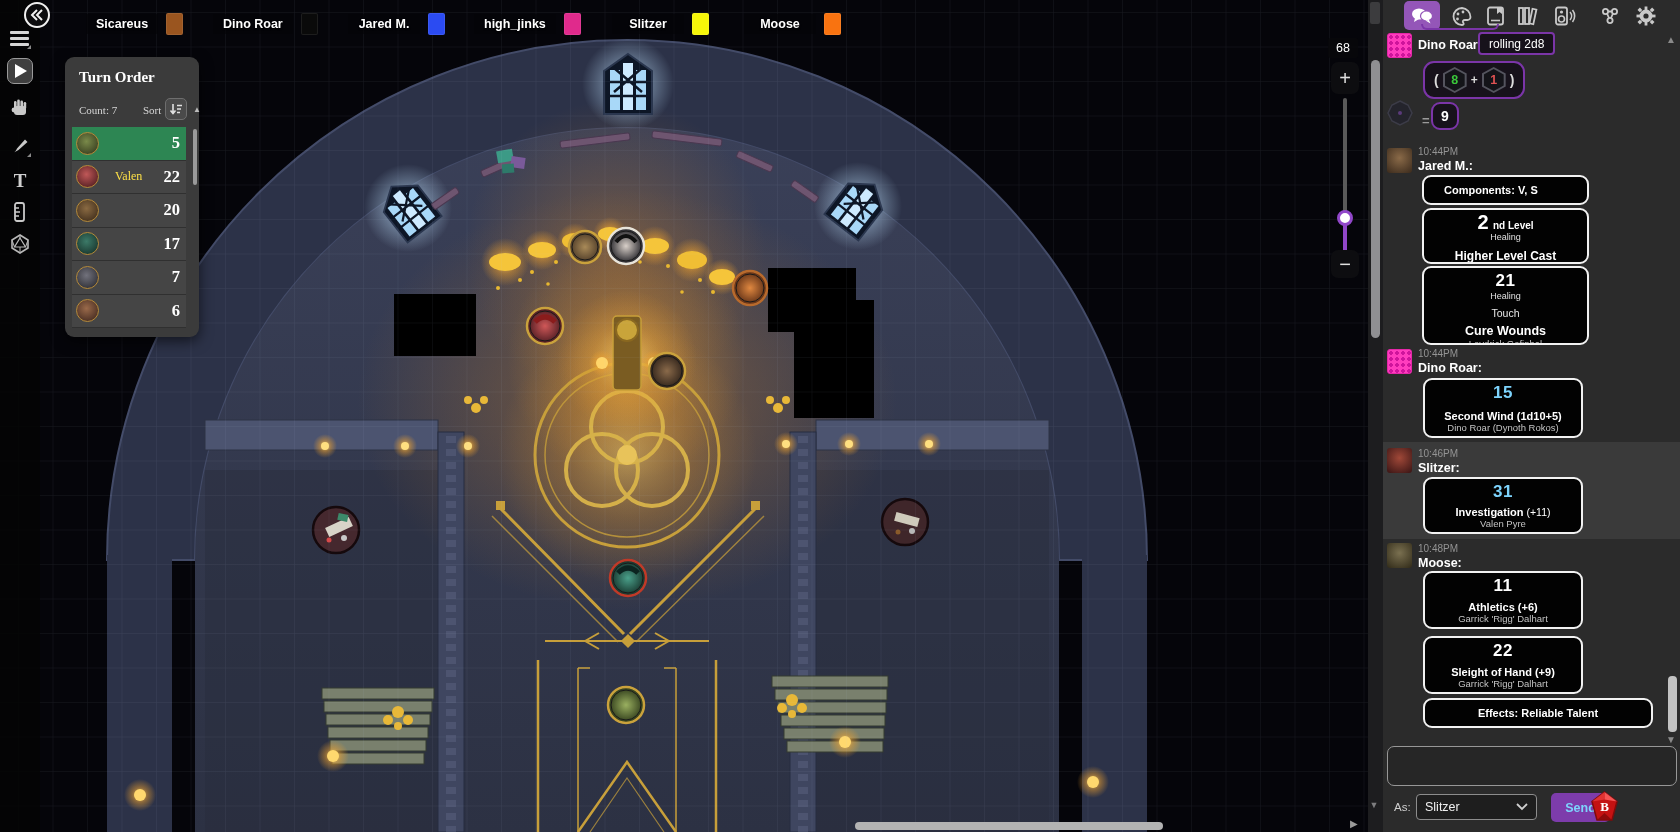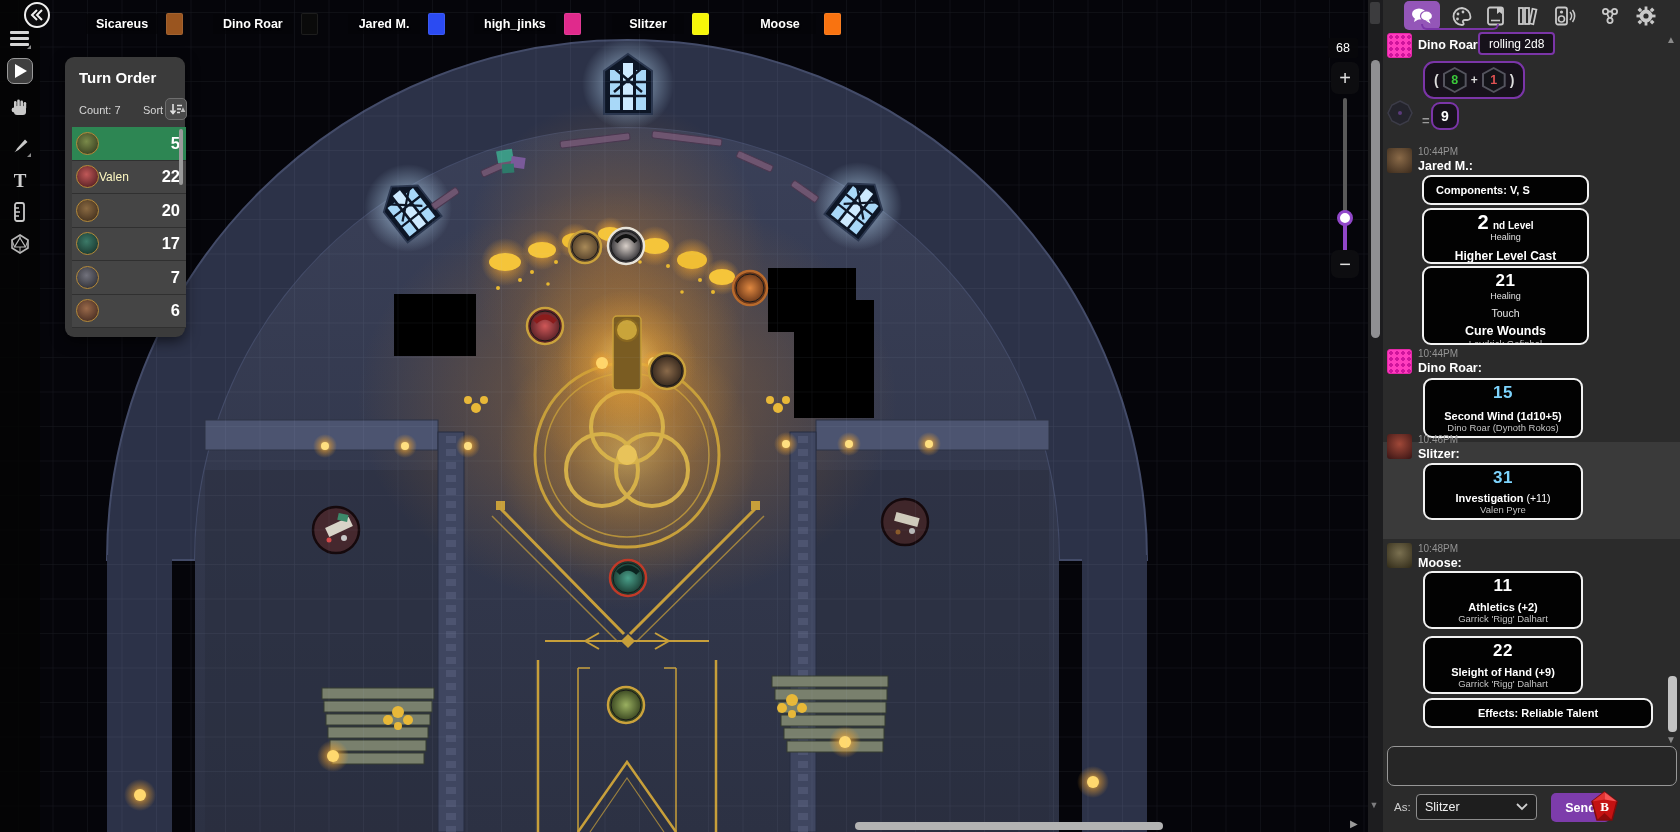--- a/index.html
+++ b/index.html
@@ -23,39 +23,39 @@
   .toolbar{position:absolute;left:0;top:0;width:40px;height:832px;background:rgba(4,4,4,0.88);}
   .tb-btn{position:absolute;left:7px;width:26px;height:26px;display:grid;place-items:center;color:#cfcfcf;}
   .tb-btn.selected{background:#3f3f3f;border:1.5px solid #9a9a9a;border-radius:7px;}
   .tb-sub::after{content:"";position:absolute;right:2px;bottom:2px;border-left:4px solid transparent;
                  border-bottom:4px solid #8a8a8a;}
   .collapse-btn{position:absolute;left:24px;top:2px;width:26px;height:26px;border:2px solid #f0f0f0;
                 border-radius:50%;background:#0c0c0e;display:grid;place-items:center;}
   .ttool{font-family:"Liberation Serif",serif;font-size:19px;font-weight:bold;color:#d0d0d0;line-height:1;}
 
   
-  .turn-panel{position:absolute;left:65px;top:57px;width:120px;height:280px;background:#3b3b3b;
-              border-radius:9px;box-shadow:0 4px 14px rgba(0,0,0,0.6);}
+  .turn-panel{position:absolute;left:65px;top:57px;width:134px;height:280px;background:#3b3b3b;
+              border-radius:9px;box-shadow:0 4px 14px rgba(0,0,0,0.6);font-family:Liberation Serif, serif;}
   .turn-title{position:absolute;left:14px;top:12px;font-size:15px;font-weight:bold;color:#fff;}
   .turn-count{position:absolute;left:14px;top:47px;font-size:11px;color:#d6d6d6;}
   .turn-sort-label{position:absolute;left:78px;top:47px;font-size:11px;color:#d6d6d6;}
   .turn-sort-btn{position:absolute;left:100px;top:41px;width:22px;height:22px;background:#4a4a4a;
                  border:1px solid #6e6e6e;border-radius:5px;display:grid;place-items:center;}
   .turn-rows{position:absolute;left:7px;top:70px;width:114px;}
   .turn-row{height:33.5px;background:#454545;border-bottom:1px solid #303030;display:flex;
             align-items:center;padding:0 6px 0 4px;}
   .turn-row.active{background:#2d8653;}
   .turn-av{width:23px;height:23px;border-radius:50%;border:1.5px solid #b58a3a;flex:0 0 auto;}
   .av1{background:radial-gradient(circle at 45% 40%,#7a8a4a,#2c3018);}
   .av2{background:radial-gradient(circle at 45% 40%,#c05858,#401418);}
   .av3{background:radial-gradient(circle at 45% 40%,#8a6a42,#342416);}
   .av4{background:radial-gradient(circle at 45% 40%,#3c7a68,#122822);}
   .av5{background:radial-gradient(circle at 45% 40%,#72727c,#222228);}
   .av6{background:radial-gradient(circle at 45% 40%,#9a6a4a,#36201a);}
-  .turn-name{flex:1;font-size:12px;color:#fef9c3;margin-left:0;}
+  .turn-name{flex:1;font-size:12px;color:#fde047;margin-left:16px;}
   .turn-val{font-size:16.5px;font-weight:bold;color:#fff;}
   .turn-scroll{position:absolute;right:2px;top:72px;width:4px;height:56px;background:#9a9a9a;border-radius:2px;}
   .turn-scroll-up{position:absolute;right:-2px;top:48px;font-size:8px;color:#bbb;}
 
   
   .zoom-label{position:absolute;left:1328px;top:38px;width:30px;height:20px;background:rgba(8,8,10,0.85);
               border-radius:3px;color:#fff;font-size:12.5px;display:grid;place-items:center;}
   .zoom-plus{position:absolute;left:1331px;top:62px;width:28px;height:32px;background:#0d0d10;border-radius:7px;
              color:#e0e0e0;font-size:20px;display:grid;place-items:center;}
   .zoom-track{position:absolute;left:1343px;top:98px;width:4px;height:154px;background:#5a5a5a;border-radius:2px;}
@@ -110,21 +110,21 @@
   .result-chip{position:absolute;left:48px;top:72px;padding:4px 8px;border-radius:9px;font-size:14px;font-weight:bold;}
   .d20-icon{position:absolute;left:4px;top:70px;}
 
   .card{position:absolute;background:#020202;border:2px solid #f2f2f2;border-radius:9px;color:#fff;
         display:flex;flex-direction:column;align-items:center;overflow:hidden;}
   .card .big{font-size:17px;font-weight:bold;margin-top:3px;letter-spacing:0.5px;}
   .card .big.green{color:#7dd3fc;}
   .card .ctitle{font-size:11px;font-weight:bold;margin-top:auto;white-space:nowrap;}
   .card .csource{font-size:9.5px;color:#c4c4c4;margin-bottom:3px;white-space:nowrap;}
   .card .mod{font-weight:normal;font-size:10.5px;}
-  .card-left{justify-content:center;align-items:flex-start;padding-left:12px;}
+  .card-left{justify-content:center;align-items:flex-start;padding-left:20px;}
   .card-left .cline{font-size:11px;font-weight:bold;}
   .italic{}
   .lvl-line{margin-top:2px;line-height:1;}
   .lvl-big{font-size:20px;font-weight:bold;}
   .lvl-suffix{font-size:10px;font-weight:bold;}
   .sub-school{font-size:9px;color:#e0e0e0;}
   .lvl-title{font-size:12px;font-weight:bold;margin-top:7px;}
   .touch{font-size:10.5px;color:#e8e8e8;margin-top:6px;}
   .cw-title{font-size:12.5px;font-weight:bold;margin-top:5px;}
   .effects-card{justify-content:center;}
@@ -135,21 +135,21 @@
   .chat-down{position:absolute;right:4px;top:734px;font-size:10px;color:#8a8a8a;}
 
   .chat-input{position:absolute;left:4px;top:746px;width:290px;height:40px;background:#262626;
               border:1.5px solid #979797;border-radius:7px;color:#eee;resize:none;font-family:"Liberation Sans",sans-serif;}
   .as-label{position:absolute;left:11px;top:801px;font-size:11.5px;color:#cfcfcf;}
   .as-select{position:absolute;left:33px;top:794px;width:121px;height:26px;background:#1e1e1e;
              border:1.5px solid #8d8d8d;border-radius:4px;display:flex;align-items:center;
              padding:0 8px;font-size:12.5px;color:#f0f0f0;}
   .as-select .chev{margin-left:auto;}
   .send-btn{position:absolute;left:168px;top:793px;width:59px;height:29px;background:#7d3cab;border:none;
-            border-radius:5px;color:#ffffff;font-size:12.5px;font-weight:bold;display:grid;place-items:center;}
+            border-radius:5px;color:#7dd3fc;font-size:12.5px;font-weight:bold;display:grid;place-items:center;}
   .b20{position:absolute;left:208px;top:791px;width:27px;height:31px;display:grid;place-items:center;}
   .b20 svg{position:absolute;inset:0;}
   .b20 span{position:relative;color:#fff;font-weight:bold;font-size:13px;font-family:"Liberation Serif",serif;}
 </style>
 </head>
 <body>
 
 <div class="stage">
 
   <div class="map-wrap">
@@ -701,38 +701,38 @@
       <div class="msg-av av-pink" style="top:3px"></div>
       <span class="msg-time" style="top:2px">10:44PM</span>
       <span class="msg-author" style="top:15px">Dino Roar:</span>
       <div class="card" style="left:40px;top:32px;width:160px;height:60px">
         <span class="big green">15</span>
         <span class="ctitle">Second Wind (1d10+5)</span>
         <span class="csource">Dino Roar (Dynoth Rokos)</span>
         </div>
     </div>
 
-    <div class="msg" style="top:428px;height:79px">
+    <div class="msg" style="top:442px;height:79px">
       <div class="msg-av av-slitzer" style="top:6px"></div>
       <span class="msg-time" style="top:6px">10:46PM</span>
       <span class="msg-author" style="top:19px">Slitzer:</span>
       <div class="card" style="left:40px;top:35px;width:160px;height:57px">
         <span class="big green">31</span>
         <span class="ctitle"><span>Investigation</span> <span class="mod">(+11)</span></span>
         <span class="csource">Valen Pyre</span>
         </div>
     </div>
 
     <div class="msg" style="top:540px;height:192px">
       <div class="msg-av av-moose" style="top:3px"></div>
       <span class="msg-time" style="top:3px">10:48PM</span>
       <span class="msg-author" style="top:16px">Moose:</span>
       <div class="card" style="left:40px;top:31px;width:160px;height:58px">
         <span class="big">11</span>
-        <span class="ctitle">Athletics (+2)</span>
+        <span class="ctitle">Athletics (+6)</span>
         <span class="csource">Garrick 'Rigg' Dalhart</span>
         </div>
       <div class="card" style="left:40px;top:96px;width:160px;height:58px">
         <span class="big">22</span>
         <span class="ctitle">Sleight of Hand (+9)</span>
         <span class="csource">Garrick 'Rigg' Dalhart</span>
         </div>
       <div class="card effects-card" style="left:40px;top:158px;width:230px;height:30px">
         <span class="cline">Effects: Reliable Talent</span>
         </div>

